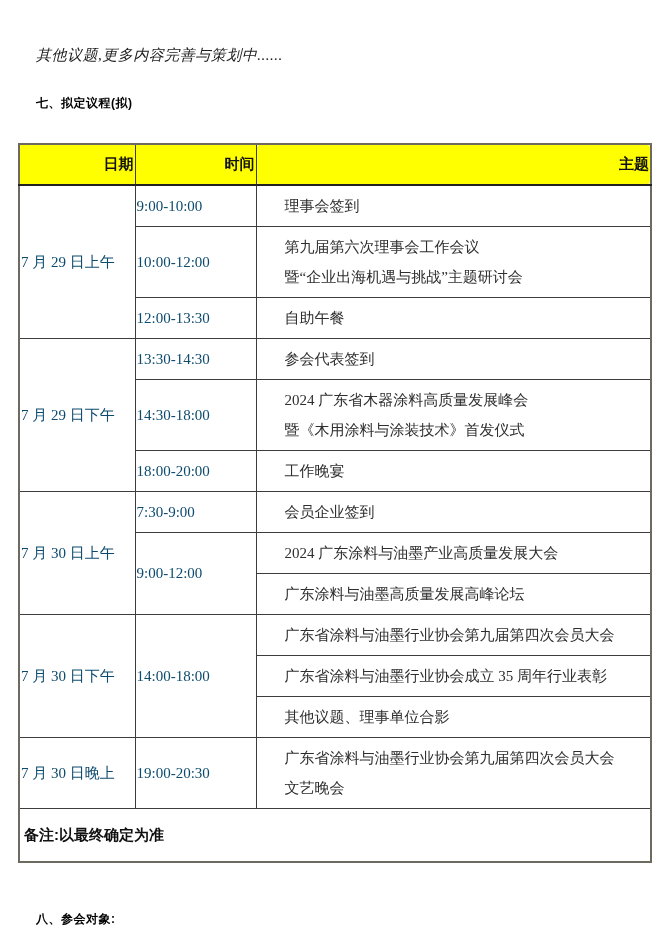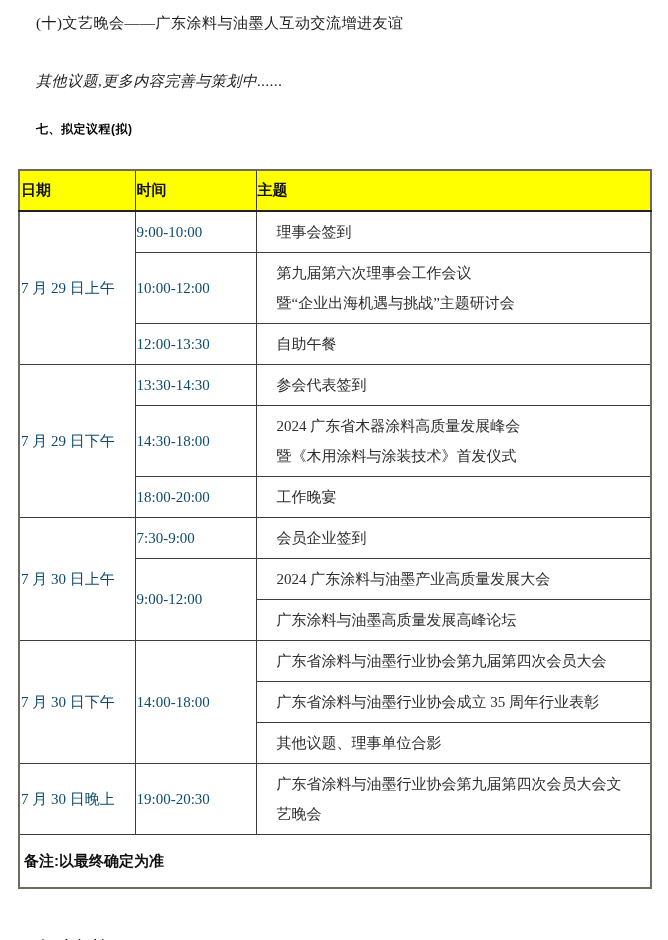--- a/index.html
+++ b/index.html
@@ -23,41 +23,40 @@
   }
   table.agenda{
     border-collapse:collapse;table-layout:fixed;
     width:632px;margin-top:29px;
     border:2px solid #6e6a60;
   }
   .agenda th,.agenda td{border:1px solid #3d3d3d;vertical-align:middle;}
   .agenda thead tr{height:41px;}
   .agenda th{
     font-family:"Liberation Sans","DejaVu Sans",sans-serif;
-    font-weight:bold;font-size:15px;color:#111111;text-align:left;
+    font-weight:bold;font-size:15px;color:#111111;text-align:right;
     border-bottom:2px solid #222222;
   }
   td.cell-date,td.cell-time{
     text-align:left;font-size:15px;color:#0c4a6e;white-space:nowrap;
   }
-  td.cell-topic{padding:5px 20px;color:#2e2e2e;}
+  td.cell-topic{padding:5px 28px;color:#2e2e2e;}
   td.cell-topic .line{font-size:15px;line-height:30px;}
   td.cell-remark{
     height:50px;padding-left:4px;
     font-family:"Liberation Sans","DejaVu Sans",sans-serif;
     font-weight:bold;font-size:15px;color:#111111;
   }
   .heading-bottom{margin-top:45px;}
 </style>
 </head>
 <body>
 
 <div class="page">
 
-  <p class="para para-first">(十)文艺晚会——广东涂料与油墨人互动交流增进友谊</p>
 
   <p class="para para-gap">其他议题,更多内容完善与策划中......</p>
 
   <h3 class="heading">七、拟定议程(拟)</h3>
 
   <table class="agenda">
     <colgroup>
       <col style="width:116px">
       <col style="width:121px">
       <col style="width:395px">

